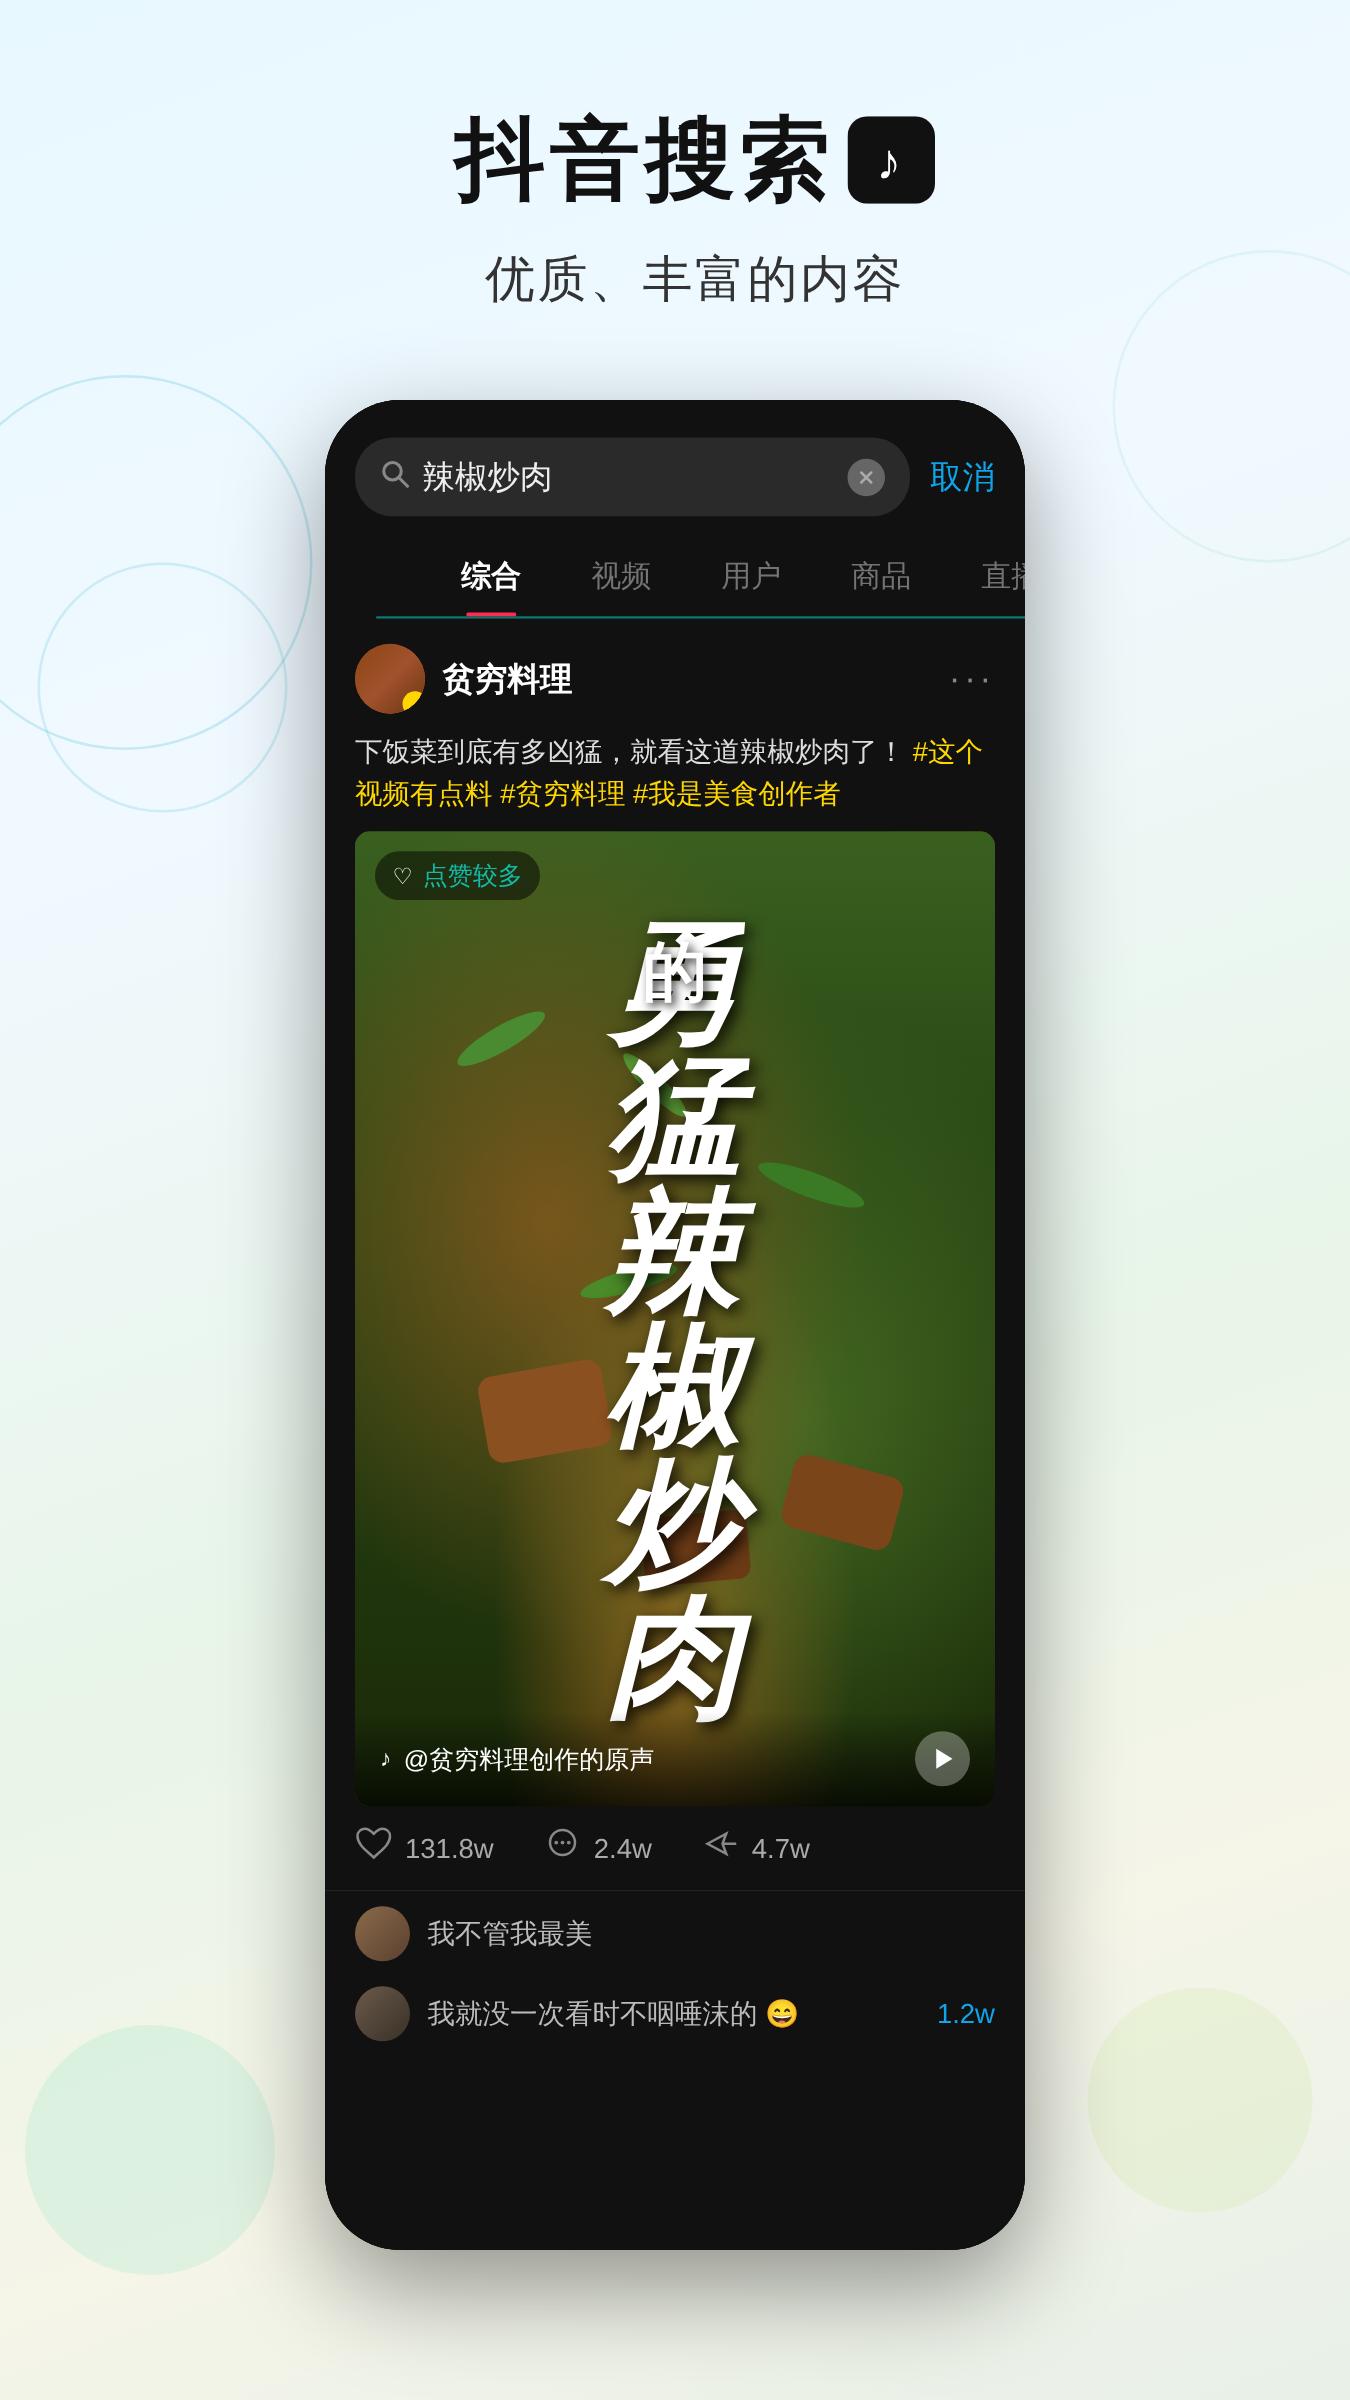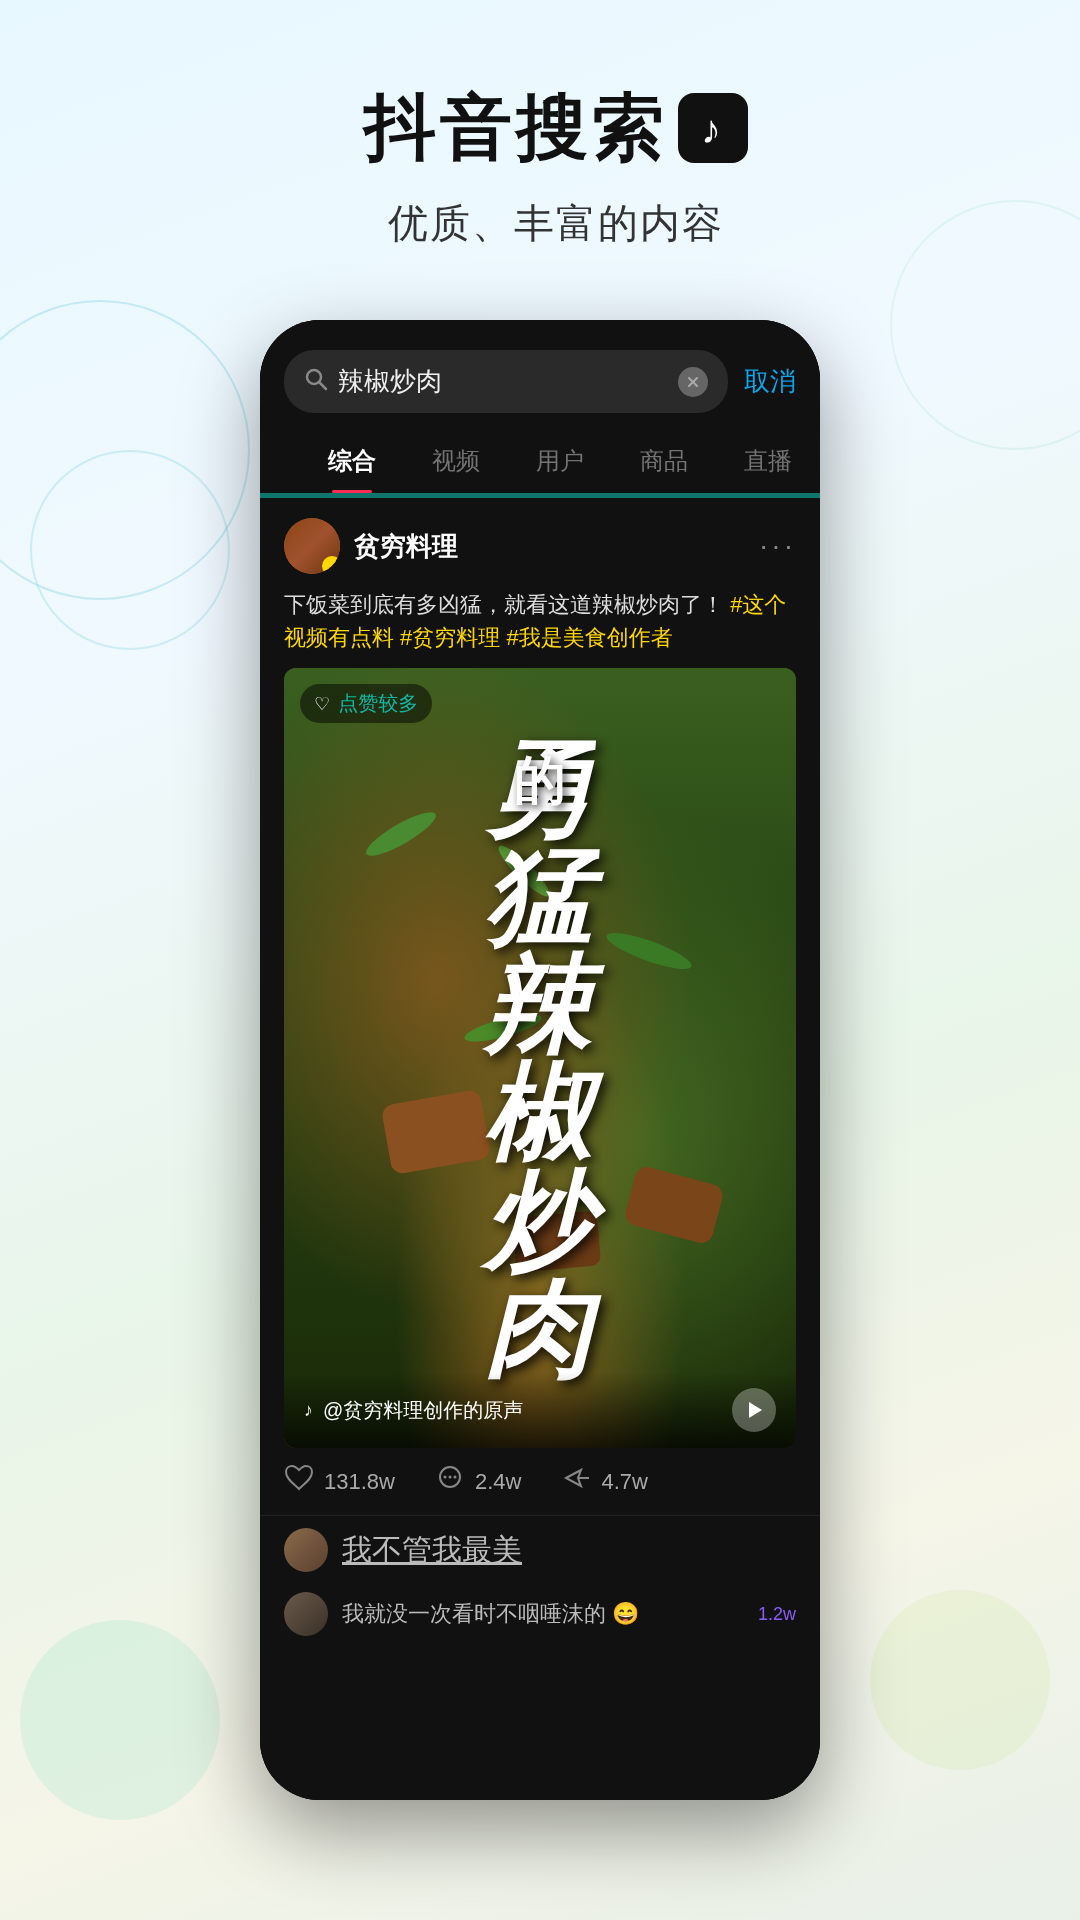--- a/index.html
+++ b/index.html
@@ -163,23 +163,24 @@
     .cancel-btn {
       color: #0ea5e9;
       font-size: 26px;
       white-space: nowrap;
       flex-shrink: 0;
     }
 
     
     .tabs-container {
       display: flex;
-      border-bottom: 5px solid #0f766e;
+      border-bottom: 2px solid #0f766e;
       background: #111;
       padding: 0 40px;
+      margin-left: 41px;
     }
 
     .tab-item {
       padding: 16px 28px;
       font-size: 24px;
       color: #737373;
       position: relative;
       white-space: nowrap;
     }
 
@@ -462,23 +463,22 @@
 
     .comment-avatar {
       width: 44px;
       height: 44px;
       border-radius: 50%;
       background: linear-gradient(135deg, #666, #444);
       flex-shrink: 0;
     }
 
     .comment-content {
-      font-size: 30px;
+      font-size: 22px;
       color: #bbb;
-      text-decoration: underline;
     }
 
     .comment-right {
       margin-left: auto;
       display: flex;
       align-items: center;
       gap: 6px;
     }
 
     .comment-count {
@@ -673,18 +673,18 @@
         <div class="comment-content">我不管我最美</div>
         <div class="comment-right">
           <span class="comment-count"></span>
         </div>
       </div>
 
       <div class="comment-row2">
         <div class="comment-avatar2" style="background: linear-gradient(135deg, #6a5a4a, #3a3028);">
         </div>
         <div class="comment-content2">我就没一次看时不咽唾沫的 😄</div>
-        <div style="margin-left:auto;color:#8b5cf6;font-size:18px;">1.2w</div>
+        <div style="margin-left:auto;color:#0ea5e9;font-size:22px;">1.2w</div>
       </div>
 
     </div>
   </div>
 </div>
 
 </body></html>

